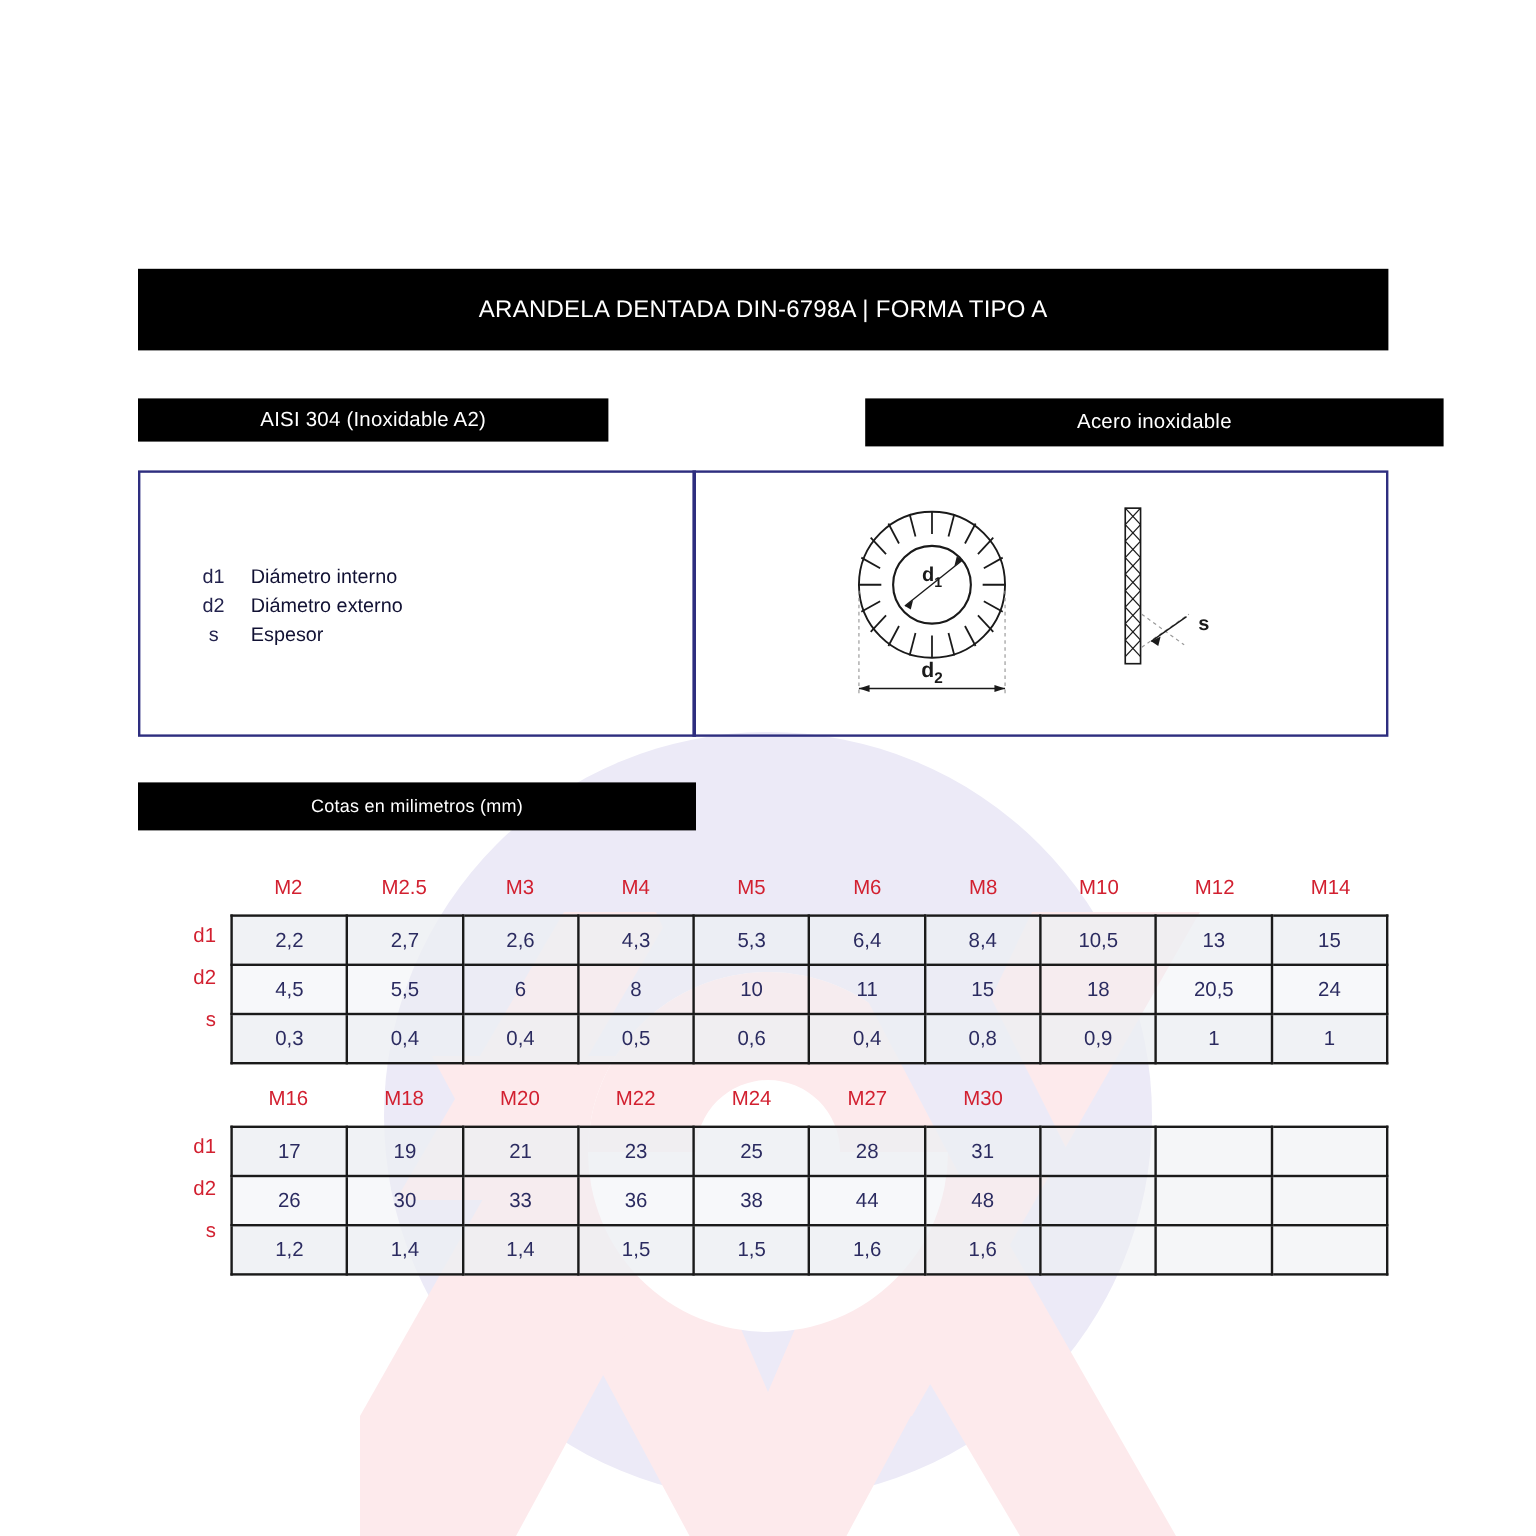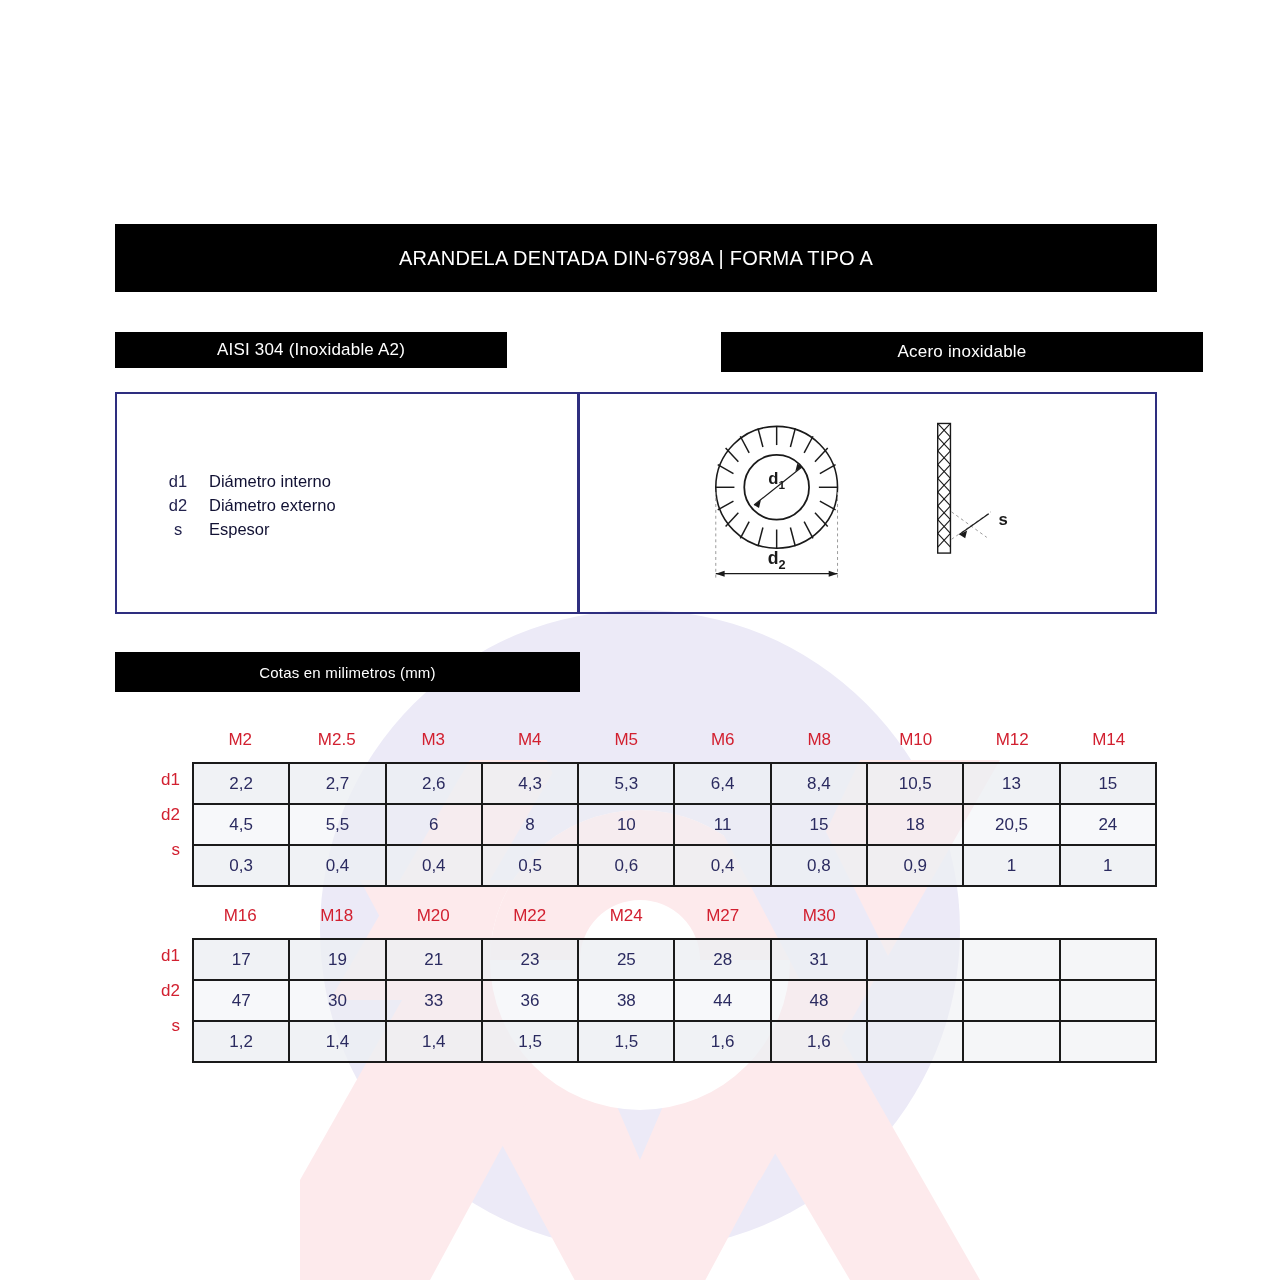--- a/index.html
+++ b/index.html
@@ -395,21 +395,21 @@
             <td>21</td>
             <td>23</td>
             <td>25</td>
             <td>28</td>
             <td>31</td>
             <td class="empty"></td>
             <td class="empty"></td>
             <td class="empty"></td>
           </tr>
           <tr>
-            <td class="d2cell">47</td>
+            <td class="d2cell">26</td>
             <td class="d2cell">30</td>
             <td class="d2cell">33</td>
             <td class="d2cell">36</td>
             <td class="d2cell">38</td>
             <td class="d2cell">44</td>
             <td class="d2cell">48</td>
             <td class="empty"></td>
             <td class="empty"></td>
             <td class="empty"></td>
           </tr>

